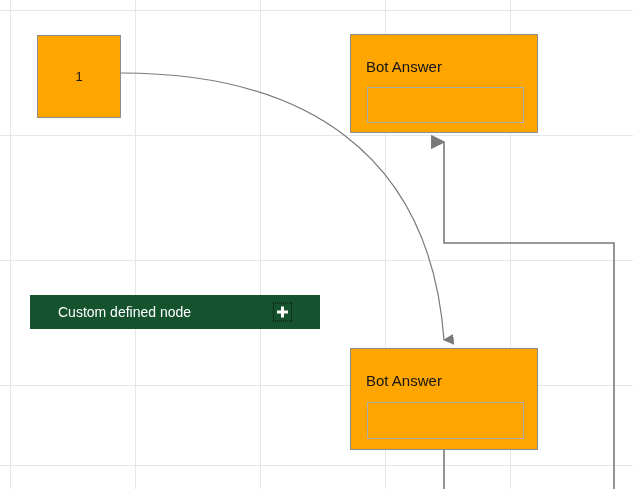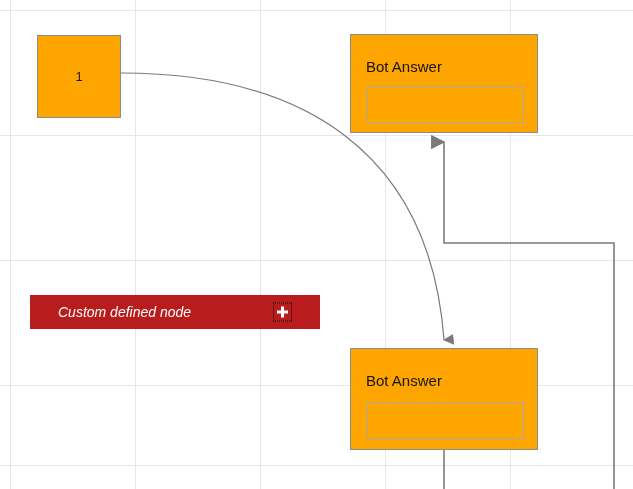--- a/index.html
+++ b/index.html
@@ -150,21 +150,21 @@
   <div class="node" style="left: 350px; top: 34px; width: 188px; height: 99px; background: rgb(255, 165, 0); border-color: rgb(140, 140, 140);">
     <span class="node-title" style="color: rgb(20, 20, 20);">Bot Answer</span>
     <div class="node-slot" style="left: 16px; top: 52px; width: 157px; height: 36px; border-color: rgb(169, 169, 169);"></div>
   </div>
 
   <div class="node" style="left: 350px; top: 348px; width: 188px; height: 102px; background: rgb(255, 165, 0); border-color: rgb(140, 140, 140);">
     <span class="node-title" style="color: rgb(20, 20, 20);">Bot Answer</span>
     <div class="node-slot" style="left: 16px; top: 53px; width: 157px; height: 37px; border-color: rgb(169, 169, 169);"></div>
   </div>
 
-  <div id="palette-item" style="left: 30px; top: 295px; width: 290px; height: 34px; background: #b91c1c; font-style: italic;">
+  <div id="palette-item" style="left: 30px; top: 295px; width: 290px; height: 34px; background: #14532d;">
     <span class="palette-label" style="color: rgb(255, 255, 255);">Custom defined node</span>
     <span id="palette-add-icon">
       <span class="plus-h"></span>
       <span class="plus-v"></span>
     </span>
   </div>
 
 </div>
 
 </body></html>

